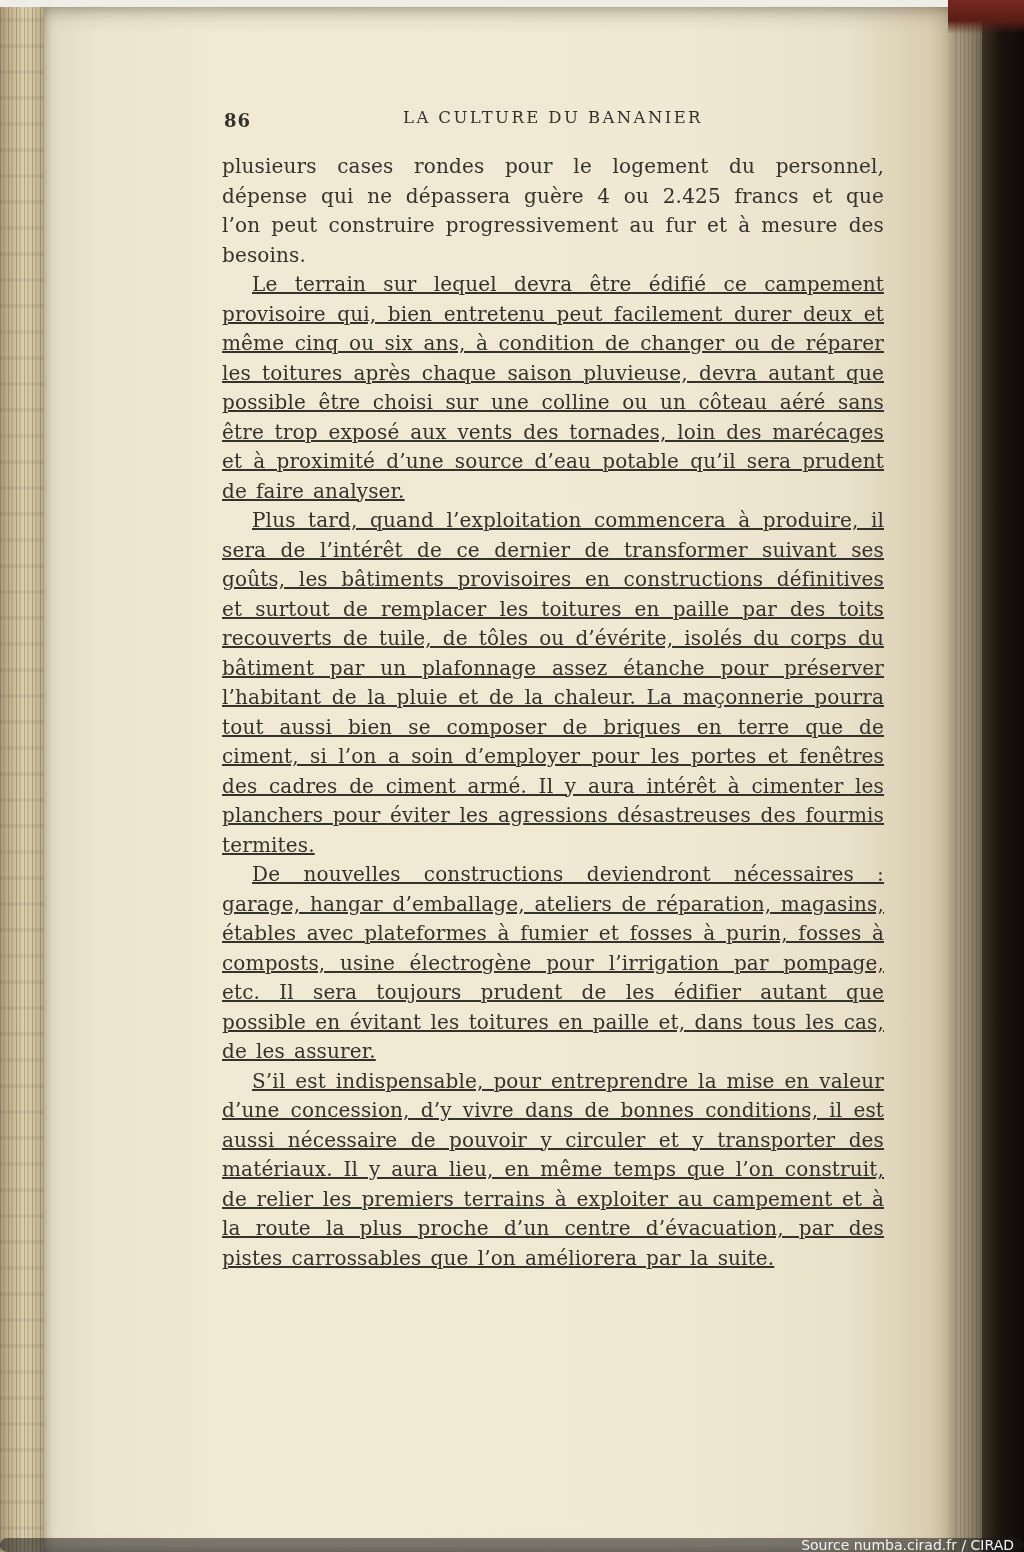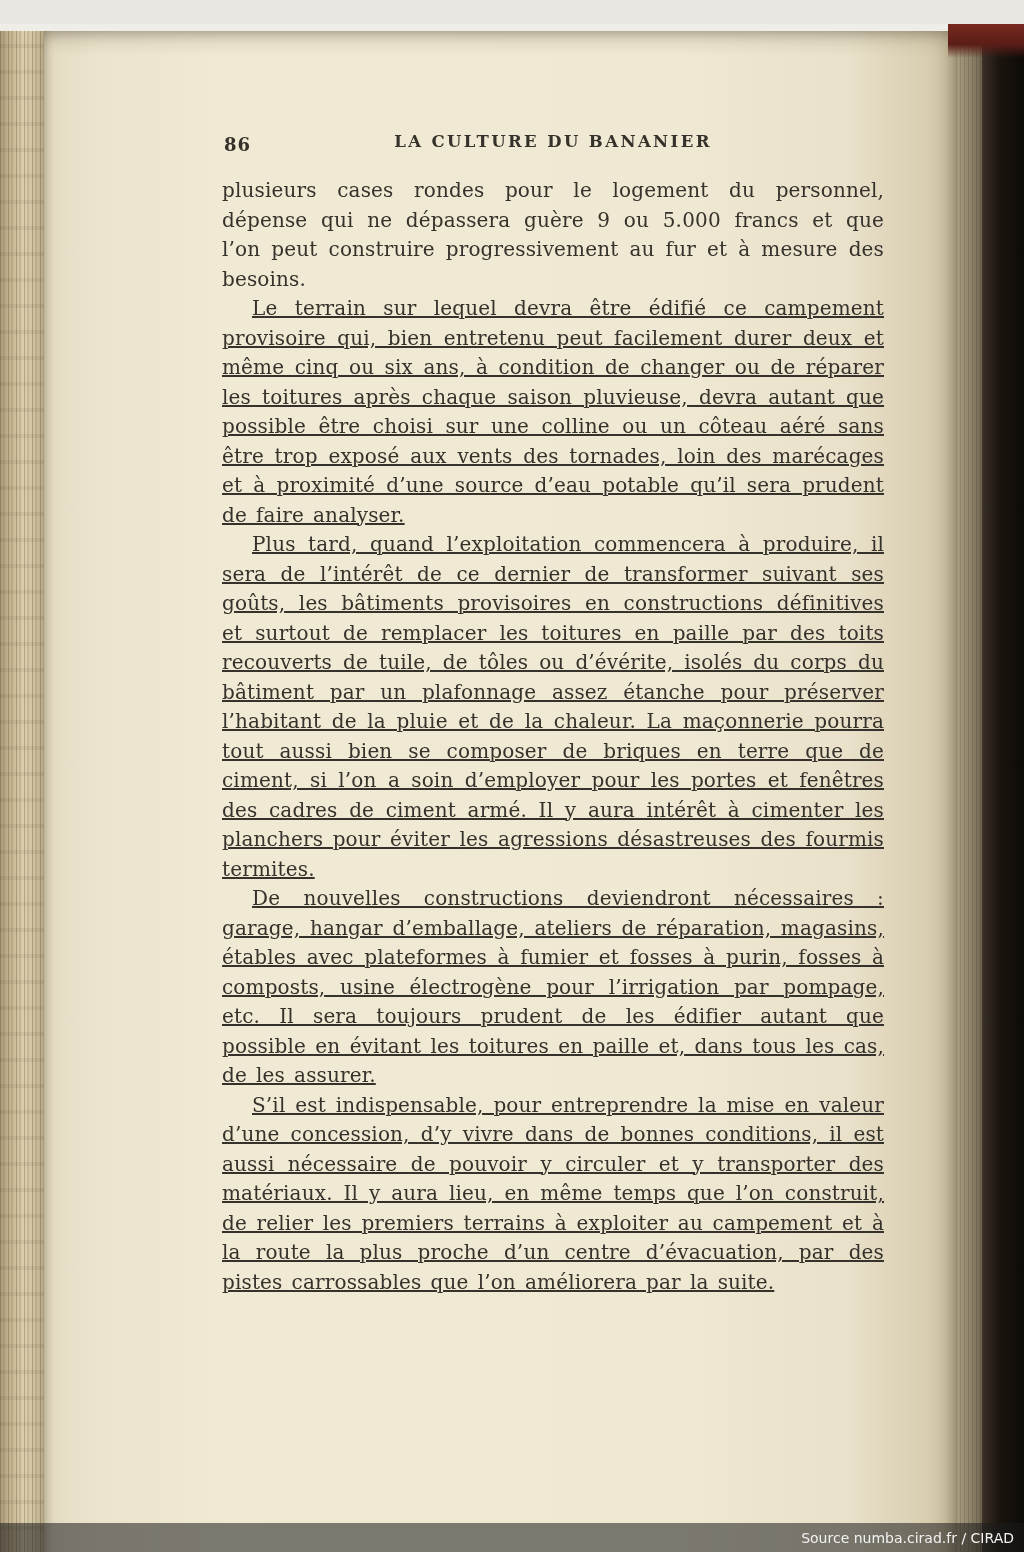--- a/index.html
+++ b/index.html
@@ -3,21 +3,21 @@
 <meta charset="utf-8">
 <style>
   * { margin: 0; padding: 0; box-sizing: border-box; }
   html, body { width: 1024px; height: 1552px; }
   body {
     position: relative;
     overflow: hidden;
     background: #e8e6e1;
     font-family: "DejaVu Serif", "Liberation Serif", serif;
   }
-  .scan { position: absolute; inset: 0; margin-top: 24px; }
+  .scan { position: absolute; inset: 0; }
 
   
   .edges-left {
     position: absolute; left: 0; top: 0; width: 44px; height: 100%;
     background:
       repeating-linear-gradient(90deg, rgba(70,55,30,0.28) 0 1px, transparent 1px 3px, rgba(120,100,60,0.18) 3px 5px, transparent 5px 8px),
       repeating-linear-gradient(0deg, transparent 0 22px, rgba(0,0,0,0.06) 22px 26px),
       linear-gradient(90deg, #ab9b7c 0%, #c6b692 25%, #dccfae 55%, #cec19f 80%, #b5a887 100%);
   }
 
@@ -64,35 +64,35 @@
     position: absolute; left: 178px; top: 102px; width: 662px;
     color: #35312b; z-index: 2;
   }
   .page-head { position: relative; height: 30px; margin-bottom: 14px; }
   .page-num {
     position: absolute; left: 2px; top: 2px;
     font-size: 18px; font-weight: 700; letter-spacing: 1px;
   }
   .run-title {
     display: block; text-align: center;
-    font-size: 16.5px; font-weight: 700; letter-spacing: 2.4px;
+    font-size: 16.5px; font-weight: 400; letter-spacing: 2.4px;
   }
   .body-text p {
     font-size: 20px; line-height: 29.5px;
     text-align: justify; text-justify: inter-word;
     word-spacing: 0.13em; letter-spacing: 0.15px;
   }
   .body-text p.indent { text-indent: 30px; text-decoration: underline; }
 
   
   .wm {
-    position: absolute; left: 0; bottom: 0; width: 100%; height: 29px;
+    position: absolute; left: 0; bottom: 0; width: 100%; height: 14px;
     background: rgba(28,28,28,0.55);
     display: flex; align-items: center; justify-content: flex-end;
-    padding-right: 10px; z-index: 10;
+    padding-right: 10px; z-index: 10; border-radius: 8px;
   }
   .wm span {
     color: #f2f2f2;
     font-family: "DejaVu Sans", "Liberation Sans", sans-serif;
     font-size: 14px;
   }
 </style>
 </head>
 <body>
 
@@ -102,21 +102,21 @@
 
   <div class="page">
     <div class="content">
 
       <div class="page-head">
         <span class="page-num">86</span>
         <span class="run-title">LA CULTURE DU BANANIER</span>
       </div>
 
       <div class="body-text">
-        <p>plusieurs cases rondes pour le logement du personnel, dépense qui ne dépassera guère 9 ou 5.000 francs et que l’on peut construire progressivement au fur et à mesure des besoins.</p>
+        <p>plusieurs cases rondes pour le logement du personnel, dépense qui ne dépassera guère 4 ou 2.425 francs et que l’on peut construire progressivement au fur et à mesure des besoins.</p>
         <p class="indent">Le terrain sur lequel devra être édifié ce campement provisoire qui, bien entretenu peut facilement durer deux et même cinq ou six ans, à condition de changer ou de réparer les toitures après chaque saison pluvieuse, devra autant que possible être choisi sur une colline ou un côteau aéré sans être trop exposé aux vents des tornades, loin des marécages et à proximité d’une source d’eau potable qu’il sera prudent de faire analyser.</p>
         <p class="indent">Plus tard, quand l’exploitation commencera à produire, il sera de l’intérêt de ce dernier de transformer suivant ses goûts, les bâtiments provisoires en constructions définitives et surtout de remplacer les toitures en paille par des toits recouverts de tuile, de tôles ou d’évérite, isolés du corps du bâtiment par un plafonnage assez étanche pour préserver l’habitant de la pluie et de la chaleur. La maçonnerie pourra tout aussi bien se composer de briques en terre que de ciment, si l’on a soin d’employer pour les portes et fenêtres des cadres de ciment armé. Il y aura intérêt à cimenter les planchers pour éviter les agressions désastreuses des fourmis termites.</p>
         <p class="indent">De nouvelles constructions deviendront nécessaires : garage, hangar d’emballage, ateliers de réparation, magasins, étables avec plateformes à fumier et fosses à purin, fosses à composts, usine électrogène pour l’irrigation par pompage, etc. Il sera toujours prudent de les édifier autant que possible en évitant les toitures en paille et, dans tous les cas, de les assurer.</p>
         <p class="indent">S’il est indispensable, pour entreprendre la mise en valeur d’une concession, d’y vivre dans de bonnes conditions, il est aussi nécessaire de pouvoir y circuler et y transporter des matériaux. Il y aura lieu, en même temps que l’on construit, de relier les premiers terrains à exploiter au campement et à la route la plus proche d’un centre d’évacuation, par des pistes carrossables que l’on améliorera par la suite.</p>
       </div>
 
     </div>
   </div>
 
   <div class="edge-right-page"></div>

